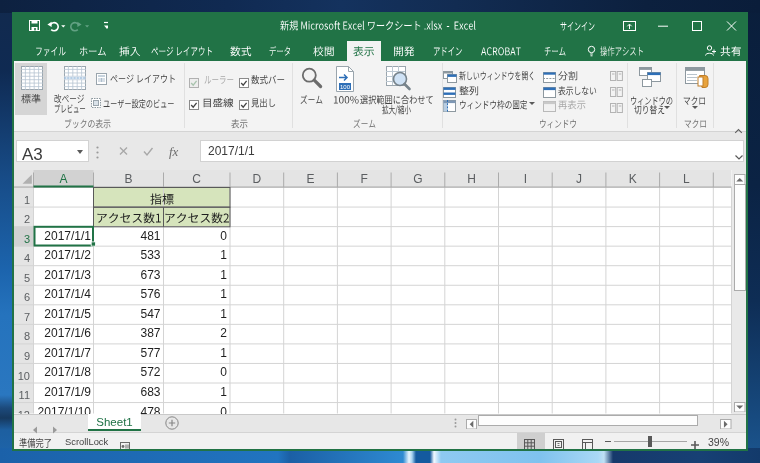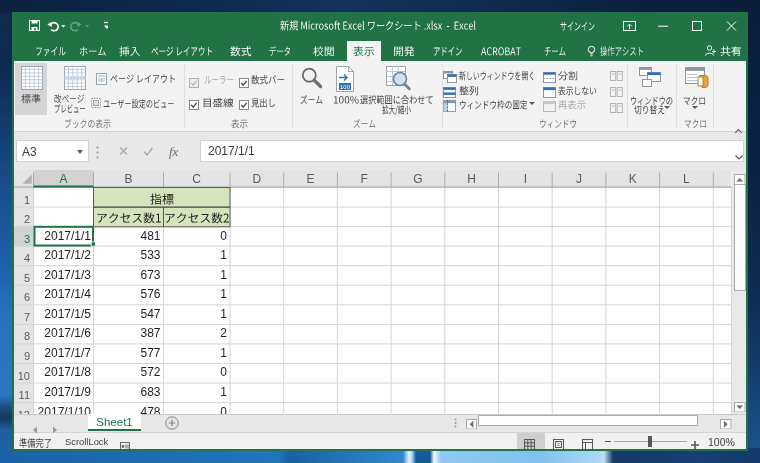--- a/index.html
+++ b/index.html
@@ -432,21 +432,21 @@
 <div class="a" style="left:684.0px;top:116.8px;z-index:5">
     <svg width="24" height="14" viewBox="0 0 24 14" style="display:block">
       <path transform="translate(0,10.5) scale(0.7667,1)" d="M4.6 -1.6C5.2 -0.9 6.0 -0.1 6.4 0.5L7.1 -0.1C6.7 -0.6 6.0 -1.4 5.4 -2.0C7.0 -3.2 8.3 -4.9 9.0 -6.0C9.1 -6.1 9.2 -6.2 9.3 -6.3L8.7 -6.9C8.5 -6.8 8.3 -6.8 8.0 -6.8C7.0 -6.8 2.6 -6.8 2.0 -6.8C1.7 -6.8 1.3 -6.8 1.0 -6.9V-6.0C1.2 -6.0 1.7 -6.0 2.0 -6.0C2.6 -6.0 7.0 -6.0 7.9 -6.0C7.4 -5.1 6.3 -3.6 4.8 -2.5C4.1 -3.1 3.3 -3.8 2.9 -4.1L2.3 -3.6C2.8 -3.2 4.0 -2.2 4.6 -1.6Z M15.4 -7.8 14.4 -8.1C14.4 -7.8 14.2 -7.5 14.1 -7.3C13.7 -6.4 12.7 -4.9 11.0 -3.9L11.7 -3.4C12.8 -4.1 13.6 -5.0 14.2 -5.8H17.6C17.4 -4.9 16.8 -3.6 16.0 -2.7C15.1 -1.7 13.8 -0.8 12.0 -0.2L12.7 0.4C14.6 -0.2 15.8 -1.2 16.7 -2.3C17.6 -3.4 18.2 -4.7 18.5 -5.7C18.5 -5.9 18.6 -6.1 18.7 -6.2L18.1 -6.7C17.9 -6.6 17.7 -6.6 17.4 -6.6H14.7L14.9 -7.0C15.0 -7.2 15.2 -7.5 15.4 -7.8Z M21.5 -6.9C21.5 -6.6 21.5 -6.3 21.5 -6.1C21.5 -5.7 21.5 -1.6 21.5 -1.2C21.5 -0.8 21.5 -0.1 21.4 0.1H22.3L22.3 -0.5H27.8L27.7 0.1H28.6C28.6 -0.0 28.6 -0.8 28.6 -1.1C28.6 -1.5 28.6 -5.6 28.6 -6.1C28.6 -6.3 28.6 -6.6 28.6 -6.9C28.3 -6.8 27.9 -6.8 27.7 -6.8C27.2 -6.8 22.9 -6.8 22.4 -6.8C22.1 -6.8 21.9 -6.8 21.5 -6.9ZM22.3 -1.3V-6.0H27.8V-1.3Z" fill="#707070"></path>
     </svg>
   </div>
 <div class="a" style="left:734px;top:120.5px;z-index:6"><svg width="9" height="8" viewBox="0 0 9 8" fill="none" stroke="#5f5f5f" stroke-width="1.1">
       <path d="M 1.2 5.8 l 3.3 -3.3 l 3.3 3.3"></path>
     </svg></div>
 <div class="a" style="left:13.5px;top:132.3px;width:733px;height:37.7px;background:#e8e8e8"></div>
 <div class="a" style="left:16px;top:140px;width:73px;height:22px;background:#fff;border:1px solid #d2d2d2"></div>
-<div class="t" style="left:22px;top:144.5px;font-size:12px;color:#3c3c3c;z-index:6">A3</div>
+<div class="t" style="left:22px;top:144.5px;font-size:17px;color:#3c3c3c;z-index:6">A3</div>
 <div class="a" style="left:77px;top:149.5px;width:0;height:0;border-left:3.5px solid transparent;border-right:3.5px solid transparent;border-top:4px solid #5a5a5a;z-index:6"></div>
 <div class="a" style="left:95.5px;top:145px;z-index:6"><svg width="3" height="13" viewBox="0 0 3 13">
       <g fill="#9a9a9a">
         <circle cx="1.5" cy="1.5" r="1.1"></circle>
         <circle cx="1.5" cy="6.5" r="1.1"></circle>
         <circle cx="1.5" cy="11.5" r="1.1"></circle>
       </g>
     </svg></div>
 <div class="a" style="left:117px;top:144px;z-index:6"><svg width="70" height="15" viewBox="0 0 70 15" fill="none">
       <path d="M 3 3.5 l 7 7 M 10 3.5 l -7 7" stroke="#a8a8a8" stroke-width="1.4"></path>
@@ -647,12 +647,12 @@
 <div class="a" style="left:582px;top:435.5px;z-index:6"><svg width="11" height="11" viewBox="0 0 11 11" fill="none" stroke="#585858">
       <rect x="0.5" y="0.5" width="10" height="10"></rect>
       <path d="M 0.5 3.5 h 10 M 3.5 3.5 v 7"></path>
     </svg></div>
 <div class="a" style="left:604.5px;top:440.7px;width:6px;height:1.6px;background:#5a5a5a;z-index:6"></div>
 <div class="a" style="left:614px;top:441px;width:73px;height:1px;background:#a6a6a6;z-index:6"></div>
 <div class="a" style="left:648px;top:436px;width:4px;height:11px;background:#585858;z-index:6"></div>
 <div class="a" style="left:690.5px;top:436px;z-index:6"><svg width="8" height="10" viewBox="0 0 8 10">
       <path d="M 4 1 v 8 M 0 5 h 8" stroke="#5a5a5a" stroke-width="1.6"></path>
     </svg></div>
-<div class="t" style="left:708px;top:436px;font-size:10.5px;color:#444;z-index:6">100%</div>
+<div class="t" style="left:708px;top:436px;font-size:10.5px;color:#444;z-index:6">39%</div>
 </body></html>

